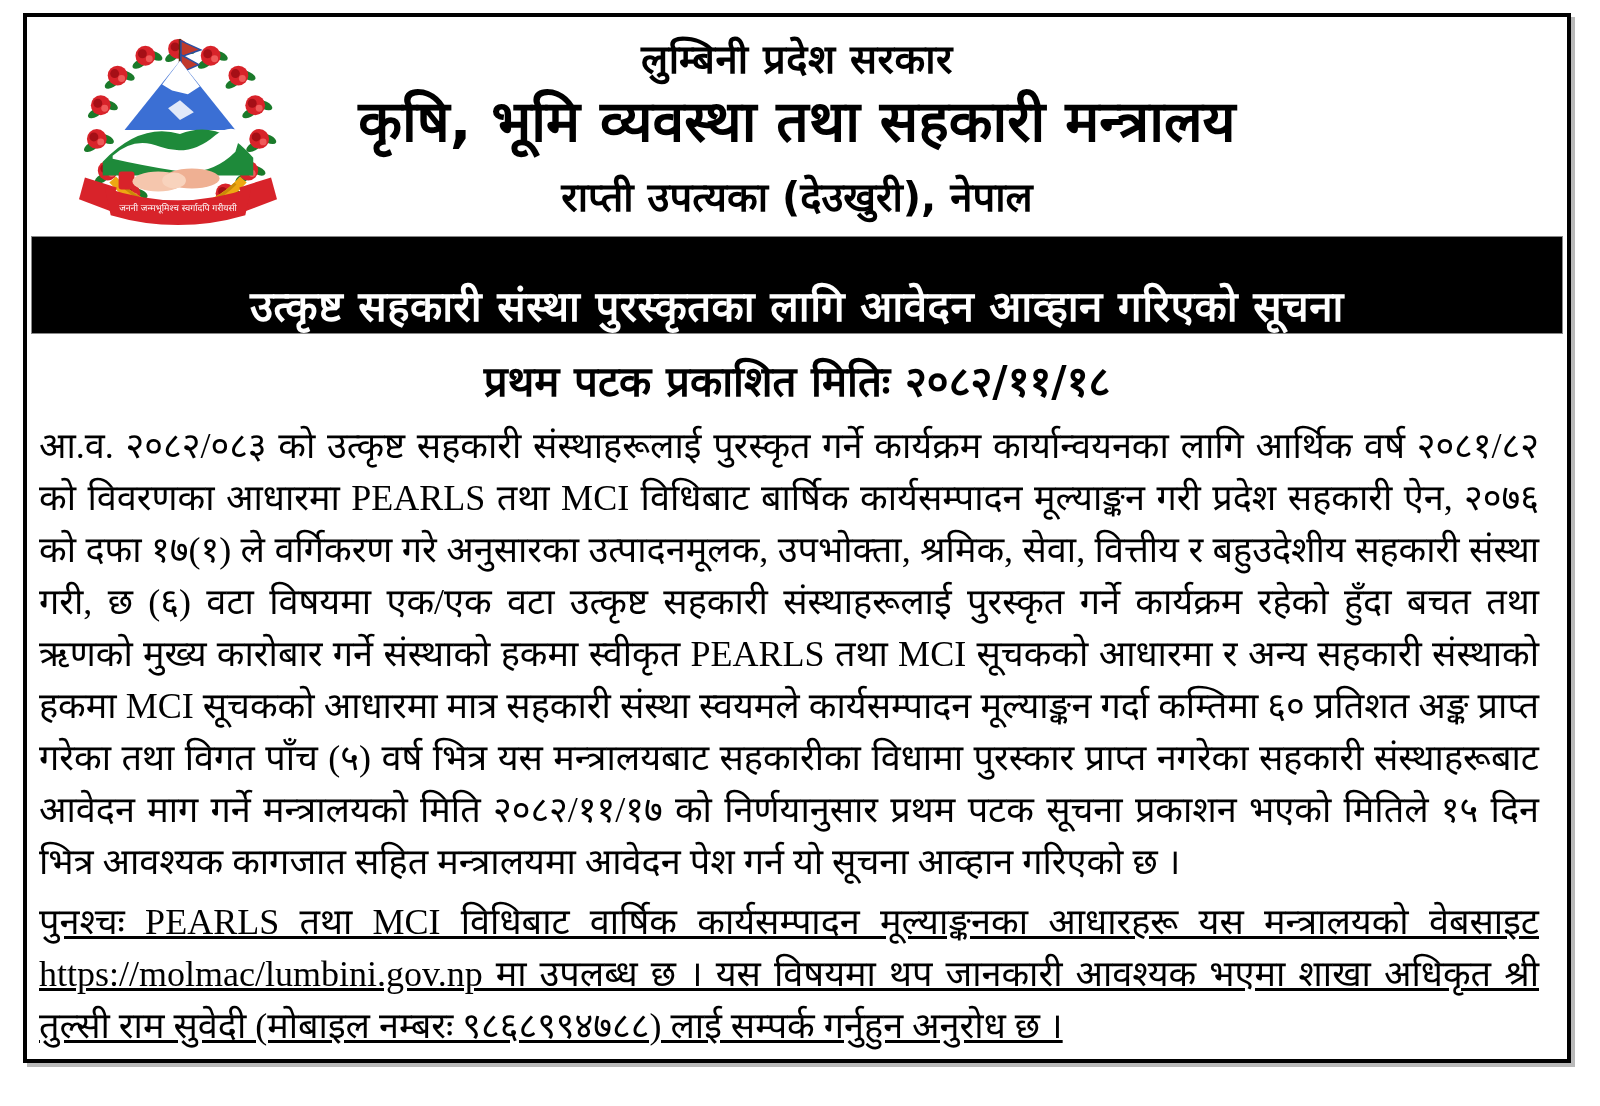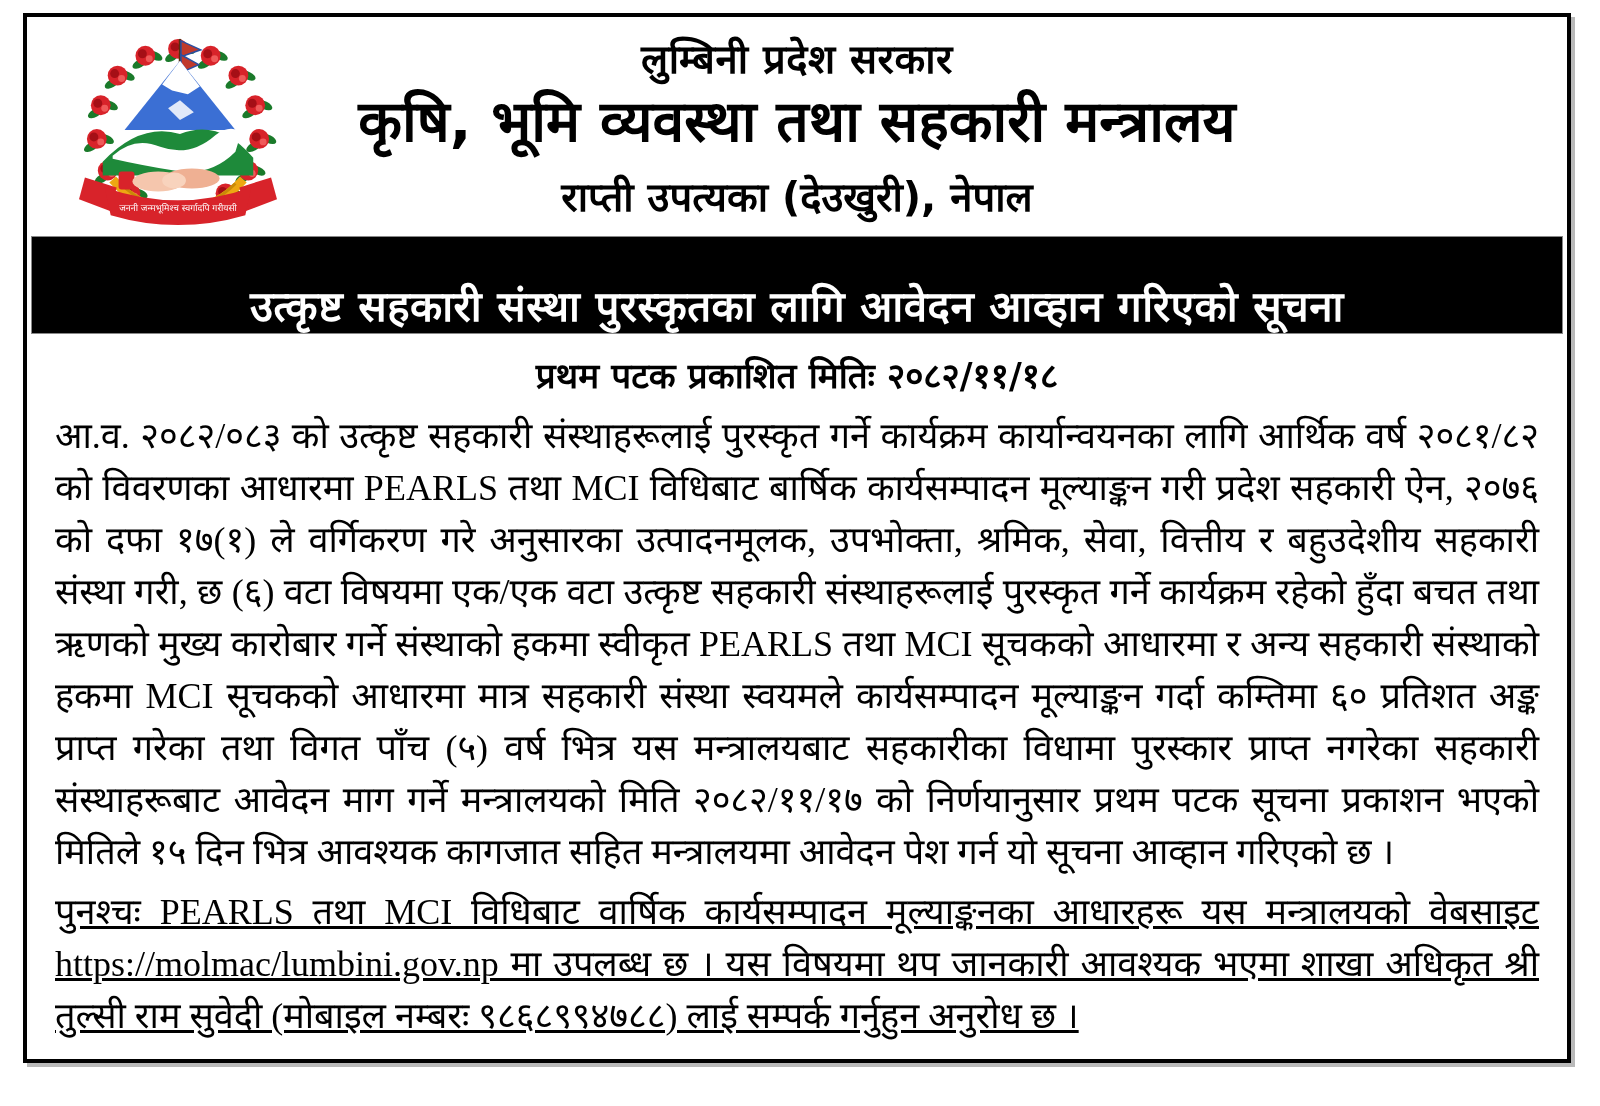--- a/index.html
+++ b/index.html
@@ -59,24 +59,24 @@
     font-family: "DejaVu Sans", "Liberation Sans", sans-serif;
     font-weight: 700;
     font-size: 42px;
     letter-spacing: 0.5px;
   }
   .published {
     margin-top: 18px;
     text-align: center;
     font-family: "DejaVu Sans", "Liberation Sans", sans-serif;
     font-weight: 700;
-    font-size: 35px;
+    font-size: 42px;
   }
   .body-text {
-    padding: 12px 28px 0 28px;
+    padding: 12px 28px 0 12px;
     font-size: 36px;
     line-height: 52px;
     text-align: justify;
     text-justify: inter-word;
   }
   .body-text p + p { margin-top: 8px; text-decoration: underline; }
 </style>
 </head>
 <body>
 

